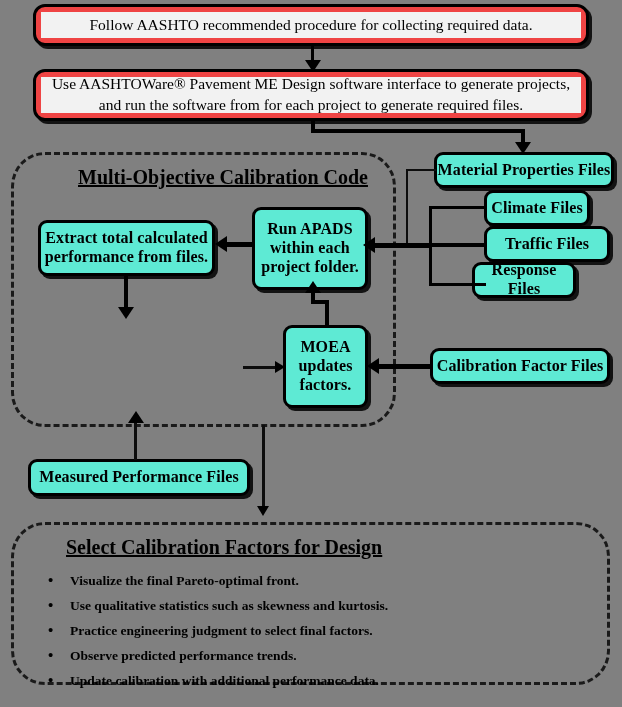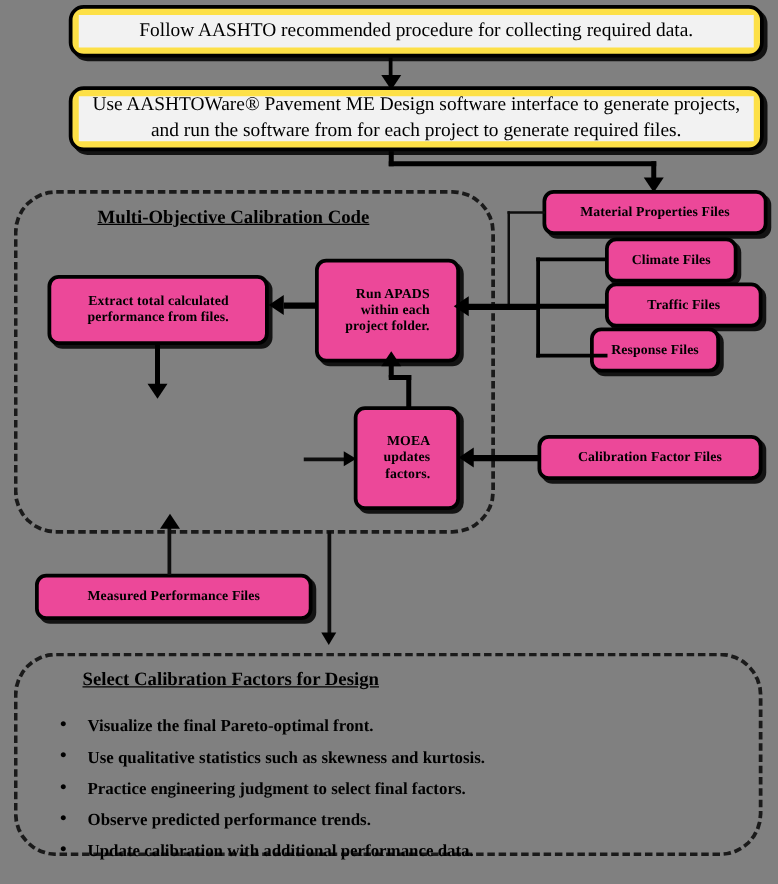--- a/index.html
+++ b/index.html
@@ -24,62 +24,60 @@
     border-radius: 9px;
     display: flex;
     align-items: center;
     justify-content: center;
     text-align: center;
     color: #000;
     box-shadow: 3px 3px 0 rgba(0,0,0,0.85);
   }
   
   .box.white {
-    background: #fde047;
+    background: #ef4444;
     border-width: 3px;
     border-radius: 12px;
     padding: 5px;
-    margin-left: 22px;
   }
   .box.white .inner {
     background: #f2f2f2;
     width: 100%;
     height: 100%;
     display: flex;
     align-items: center;
     justify-content: center;
     text-align: center;
     line-height: 1.35;
     font-size: 15.5px;
     padding: 0 6px;
     box-sizing: border-box;
   }
   
   .box.gray {
-    background: #ec4899;
+    background: #5eead4;
     font-weight: bold;
-    font-size: 11px;
+    font-size: 16px;
     line-height: 1.18;
     letter-spacing: .1px;
-    text-align: right;
   }
   .box.gray.thick { border-width: 3px; }
 
   
   .dashed {
     position: absolute;
     box-sizing: border-box;
     border: 3px dashed #1a1a1a;
     border-radius: 34px;
     background: transparent;
   }
   .container-title {
     position: absolute;
     font-weight: bold;
-    font-size: 15px;
+    font-size: 20px;
     color: #000;
     text-decoration: underline;
     white-space: nowrap;
   }
 
   
   .ln {
     position: absolute;
     background: #000;
   }

